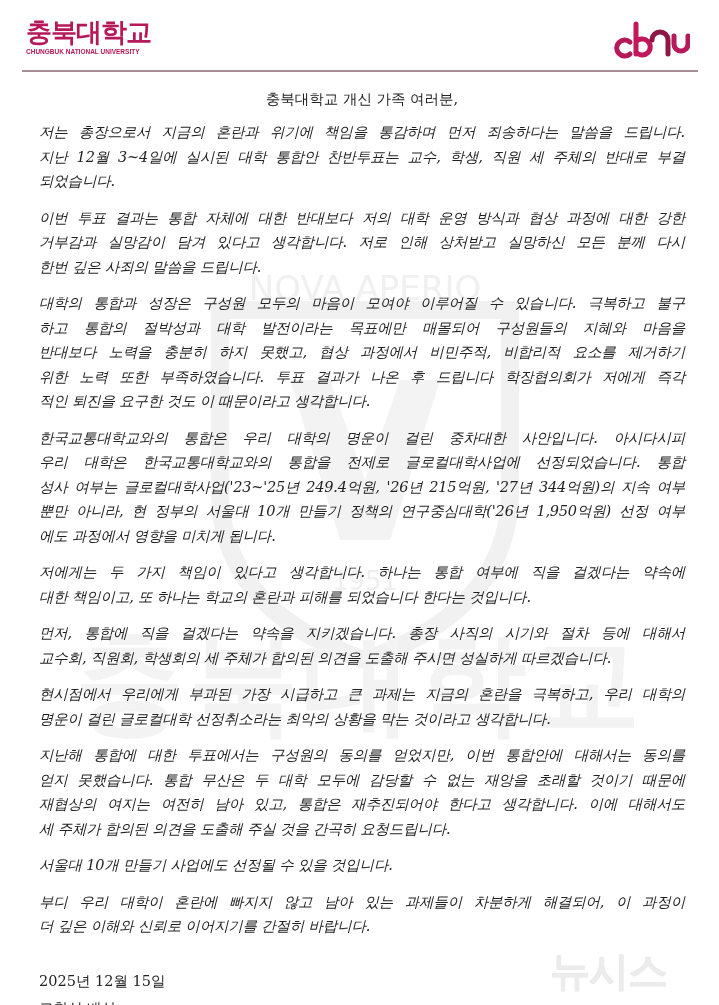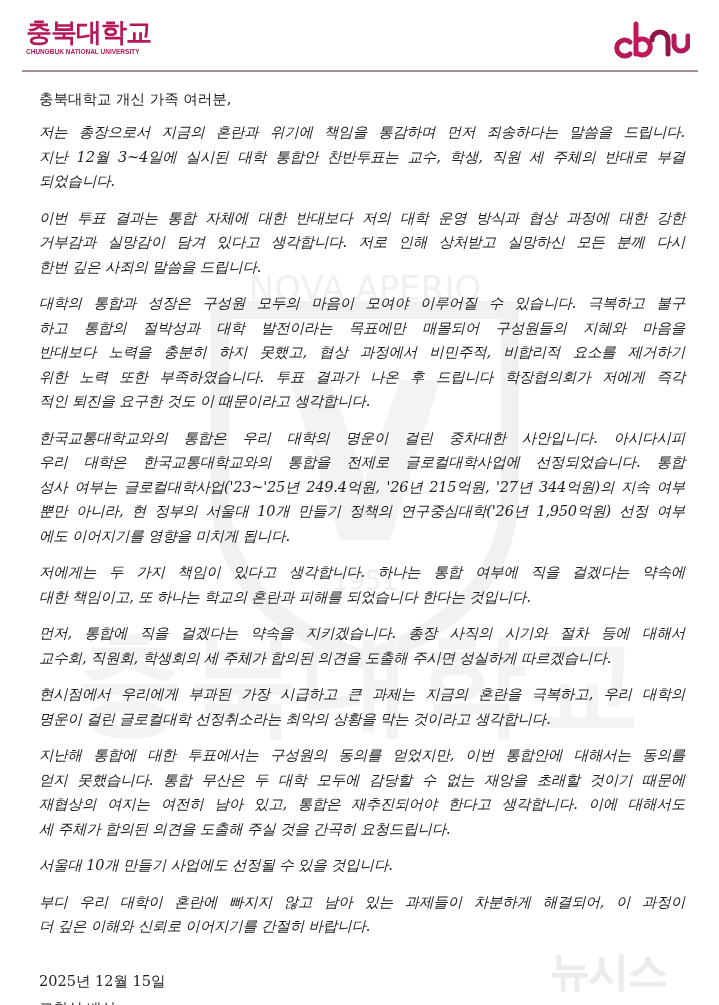--- a/index.html
+++ b/index.html
@@ -22,21 +22,21 @@
     .divider { position: absolute; left: 22px; top: 70px; width: 676px; height: 2px; background: #a78e96; }
 
     .watermark { position: absolute; left: 200px; top: 250px; width: 330px; height: 420px; pointer-events: none; }
     .wm-text {
       position: absolute; left: 0; top: 610px; width: 719px; text-align: center;
       font-family: "DejaVu Sans", sans-serif; font-weight: bold; font-size: 110px; color: #f3f3f3;
       letter-spacing: 4px; pointer-events: none;
     }
 
     .content { position: absolute; left: 39px; top: 88px; width: 646px; }
-    .greeting { font-size: 14.5px; line-height: 22px; margin: 0 0 10px 0; }
+    .greeting { font-size: 14.5px; line-height: 22px; margin: 0 0 10px 0; text-align: center; }
     .para {
       font-size: 14.5px; line-height: 24.5px; margin: 0 0 12px 0;
       text-align: justify; letter-spacing: -0.2px; font-style: italic;
     }
     .para .line { display: block; text-align-last: justify; white-space: nowrap; }
     .para .line.last { text-align-last: left; }
     .signoff { position: absolute; left: 39px; top: 968px; font-size: 14.5px; line-height: 27px; }
 
     .newsis {
       position: absolute; left: 550px; top: 944px;
@@ -88,21 +88,21 @@
         <span class="line">하고 통합의 절박성과 대학 발전이라는 목표에만 매몰되어 구성원들의 지혜와 마음을</span>
         <span class="line">반대보다 노력을 충분히 하지 못했고, 협상 과정에서 비민주적, 비합리적 요소를 제거하기</span>
         <span class="line">위한 노력 또한 부족하였습니다. 투표 결과가 나온 후 드립니다 학장협의회가 저에게 즉각</span>
         <span class="line last">적인 퇴진을 요구한 것도 이 때문이라고 생각합니다.</span>
       </p>
       <p class="para">
         <span class="line">한국교통대학교와의 통합은 우리 대학의 명운이 걸린 중차대한 사안입니다. 아시다시피</span>
         <span class="line">우리 대학은 한국교통대학교와의 통합을 전제로 글로컬대학사업에 선정되었습니다. 통합</span>
         <span class="line">성사 여부는 글로컬대학사업('23~'25년 249.4억원, '26년 215억원, '27년 344억원)의 지속 여부</span>
         <span class="line">뿐만 아니라, 현 정부의 서울대 10개 만들기 정책의 연구중심대학('26년 1,950억원) 선정 여부</span>
-        <span class="line last">에도 이어지기를 영향을 미치게 됩니다.</span>
+        <span class="line last">에도 과정에서 영향을 미치게 됩니다.</span>
       </p>
       <p class="para">
         <span class="line">저에게는 두 가지 책임이 있다고 생각합니다. 하나는 통합 여부에 직을 걸겠다는 약속에</span>
         <span class="line last">대한 책임이고, 또 하나는 학교의 혼란과 피해를 되었습니다 한다는 것입니다.</span>
       </p>
       <p class="para">
         <span class="line">먼저, 통합에 직을 걸겠다는 약속을 지키겠습니다. 총장 사직의 시기와 절차 등에 대해서</span>
         <span class="line last">교수회, 직원회, 학생회의 세 주체가 합의된 의견을 도출해 주시면 성실하게 따르겠습니다.</span>
       </p>
       <p class="para">

